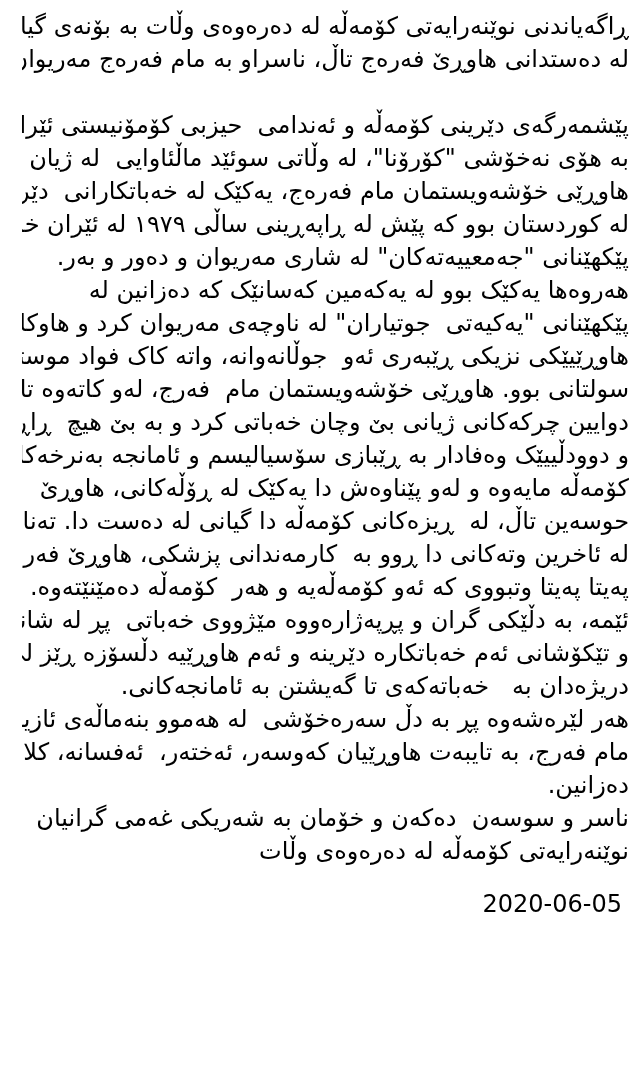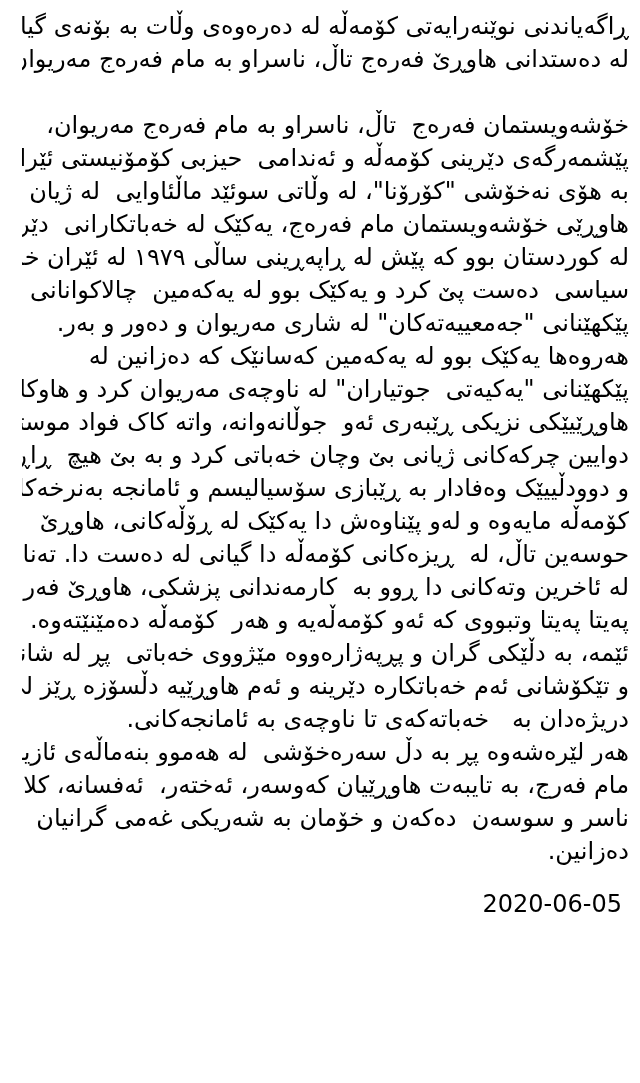--- a/index.html
+++ b/index.html
@@ -52,39 +52,39 @@
 </head>
 <body>
 
 <div class="page">
   <div class="text-block heading-block">
       <div class="line">ڕاگەیاندنی نوێنەرایەتی کۆمەڵە لە دەرەوەی وڵات بە بۆنەی گیان</div>
       <div class="line">لە دەستدانی هاوڕێ فەرەج تاڵ، ناسراو بە مام فەرەج مەریوان</div>
     </div>
 
   <div class="text-block body-block">
-      <div class="line">خۆشەویستمان فەرەج  تاڵ، ناسراو بە مام فەرەج مەریوان،</div>
       <div class="line">پێشمەرگەی دێرینی کۆمەڵە و ئەندامی  حیزبی کۆمۆنیستی ئێران،</div>
       <div class="line">بە هۆی نەخۆشی "کۆرۆنا"، لە وڵاتی سوئێد ماڵئاوایی  لە ژیان</div>
       <div class="line">هاوڕێی خۆشەویستمان مام فەرەج، یەکێک لە خەباتکارانی  دێرین</div>
       <div class="line">لە کوردستان بوو کە پێش لە ڕاپەڕینی ساڵی ١٩٧٩ لە ئێران خەباتی</div>
-      <div class="line">سیاسی  دەست پێ کرد و یەکێک بوو لە یەکەمین  چالاکوانانی</div>
       <div class="line">پێکهێنانی "جەمعییەتەکان" لە شاری مەریوان و دەور و بەر.</div>
       <div class="line">هەروەها یەکێک بوو لە یەکەمین کەسانێک کە دەزانین لە</div>
       <div class="line">پێکهێنانی "یەکیەتی  جوتیاران" لە ناوچەی مەریوان کرد و هاوکار و</div>
       <div class="line">هاوڕێیێکی نزیکی ڕێبەری ئەو  جوڵانەوانە، واتە کاک فواد موستەفا</div>
+      <div class="line">سولتانی بوو. هاوڕێی خۆشەویستمان مام  فەرج، لەو کاتەوە تا</div>
       <div class="line">دوایین چرکەکانی ژیانی بێ وچان خەباتی کرد و بە بێ هیچ  ڕاڕایی</div>
       <div class="line">و دوودڵییێک وەفادار بە ڕێبازی سۆسیالیسم و ئامانجە بەنرخەکانی</div>
       <div class="line">کۆمەڵە مایەوە و لەو پێناوەش دا یەکێک لە ڕۆڵەکانی، هاوڕێ</div>
       <div class="line">حوسەین تاڵ، لە  ڕیزەکانی کۆمەڵە دا گیانی لە دەست دا. تەنانەت</div>
       <div class="line">لە ئاخرین وتەکانی دا ڕوو بە  کارمەندانی پزشکی، هاوڕێ فەرەج</div>
       <div class="line">پەیتا پەیتا وتبووی کە ئەو کۆمەڵەیە و هەر  کۆمەڵە دەمێنێتەوە.</div>
       <div class="line">ئێمە، بە دڵێکی گران و پڕپەژارەووە مێژووی خەباتی  پڕ لە شانازی</div>
       <div class="line">و تێکۆشانی ئەم خەباتکارە دێرینە و ئەم هاوڕێیە دڵسۆزە ڕێز لێ</div>
-      <div class="line">دریژەدان بە   خەباتەکەی تا ناوچەی بە ئامانجەکانی.</div>
+      <div class="line">دریژەدان بە   خەباتەکەی تا گەیشتن بە ئامانجەکانی.</div>
       <div class="line">هەر لێرەشەوە پڕ بە دڵ سەرەخۆشی  لە هەموو بنەماڵەی ئازیزی</div>
       <div class="line">مام فەرج، بە تایبەت هاوڕێیان کەوسەر، ئەختەر،  ئەفسانە، کلارا، ،</div>
+      <div class="line">دەزانین.</div>
       <div class="line">ناسر و سوسەن  دەکەن و خۆمان بە شەریکی غەمی گرانیان</div>
-      <div class="line">دەزانین.</div>
+      <div class="line">نوێنەرایەتی کۆمەڵە لە دەرەوەی وڵات</div>
     </div>
 
   <div class="date-footer">2020-06-05</div>
 </div>
 
 </body></html>

